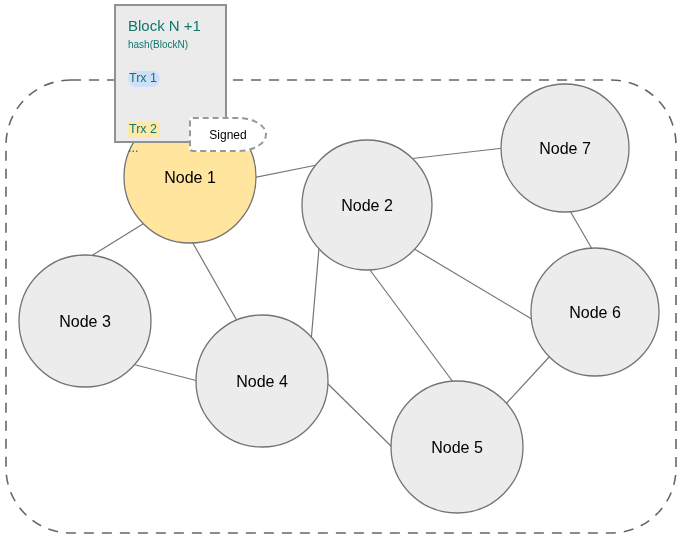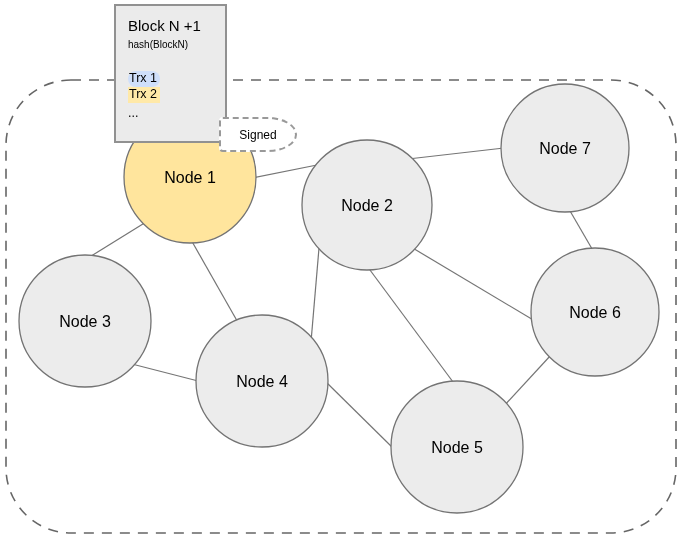--- a/index.html
+++ b/index.html
@@ -8,37 +8,37 @@
     font-family:"Liberation Sans","DejaVu Sans",sans-serif;
     overflow:hidden;
   }
   svg{position:absolute;left:0;top:0;}
   svg text{font-family:"Liberation Sans","DejaVu Sans",sans-serif;}
 
   
   .block-card{
     position:absolute;left:114px;top:4px;width:113px;height:139px;
     box-sizing:border-box;border:2px solid #919191;background:#ebebeb;
-    padding:10px 0 0 12px;color:#000000;z-index:2;
+    padding:10px 0 0 12px;color:#0f766e;z-index:2;
   }
   .bc-title{font-size:15px;line-height:20px;}
   .bc-sub{font-size:10px;line-height:17px;}
   .bc-trx{margin-top:18px;}
   .trx-row{font-size:12.5px;line-height:15px;}
   .trx{display:inline-block;padding:0 3px 1px 1px;}
   .bc-ellipsis{font-size:12.5px;line-height:12px;margin-top:4px;}
   .bc-trxn{font-size:12.5px;line-height:16px;}
 
   
   .signed-callout{
     position:absolute;left:189px;top:117px;width:78px;height:35px;
     box-sizing:border-box;background:#ffffff;border:2px dashed #999999;
     border-radius:4px 30px 30px 4px / 4px 18px 18px 4px;
     display:flex;align-items:center;justify-content:center;
-    font-size:12px;color:#000;z-index:3;margin-left:30px;
+    font-size:12px;color:#000;z-index:3;
   }
 </style>
 </head>
 <body>
 
 <svg id="net" width="682" height="541" viewBox="0 0 682 541">
   <rect x="6" y="80" width="670" height="453" rx="65" ry="65" fill="none" stroke-width="1.6" stroke-dasharray="10 8" stroke="#666666"></rect>
 
 <line x1="252" y1="178" x2="322" y2="164" stroke="#757575" stroke-width="1.2"></line>
     <line x1="180" y1="201" x2="88" y2="258" stroke="#757575" stroke-width="1.2"></line>
@@ -82,21 +82,21 @@
   </svg>
 
 <div class="block-card">
   <div class="bc-title">Block N +1</div>
   <div class="bc-sub">hash(BlockN)</div>
   <div class="bc-trx">
     <div class="trx-row">
       <span class="trx" style="background-color: rgb(207, 223, 250); border-radius: 8px;">Trx 1</span>
     </div>
     <div class="trx-row">
-      <span class="trx" style="background-color: rgb(255, 233, 168);">Trx 2</span>
+      <span class="trx" style="background-color: rgb(255, 233, 168); margin-top: 35px;">Trx 2</span>
     </div>
   </div>
   <div class="bc-ellipsis">...</div>
 </div>
 
 <div class="signed-callout">
   <span>Signed</span>
 </div>
 
 </body></html>

